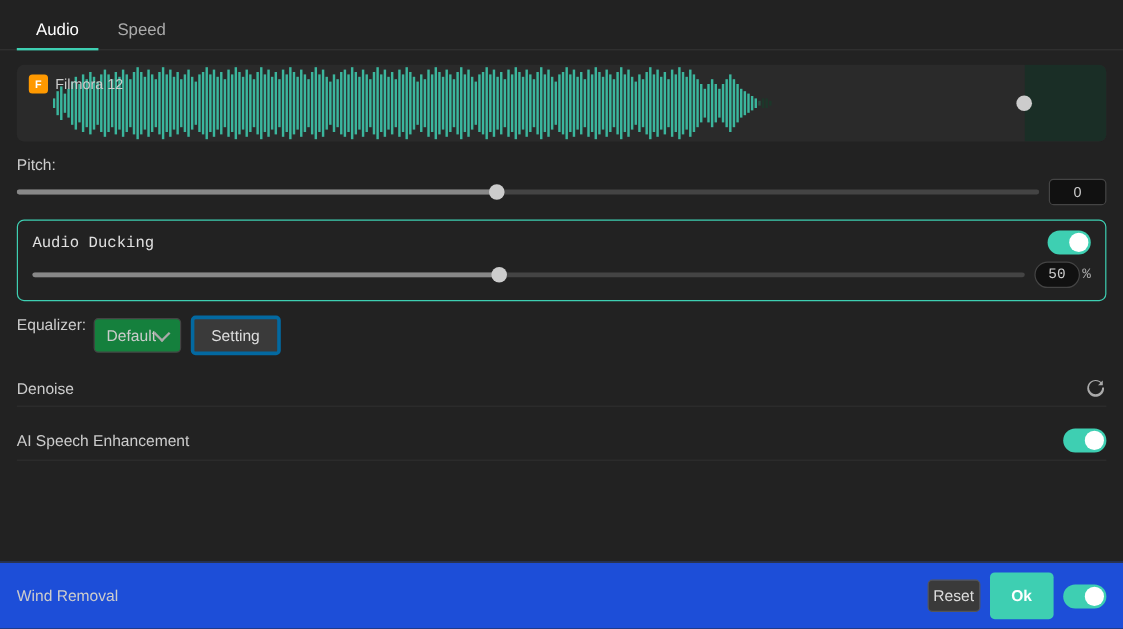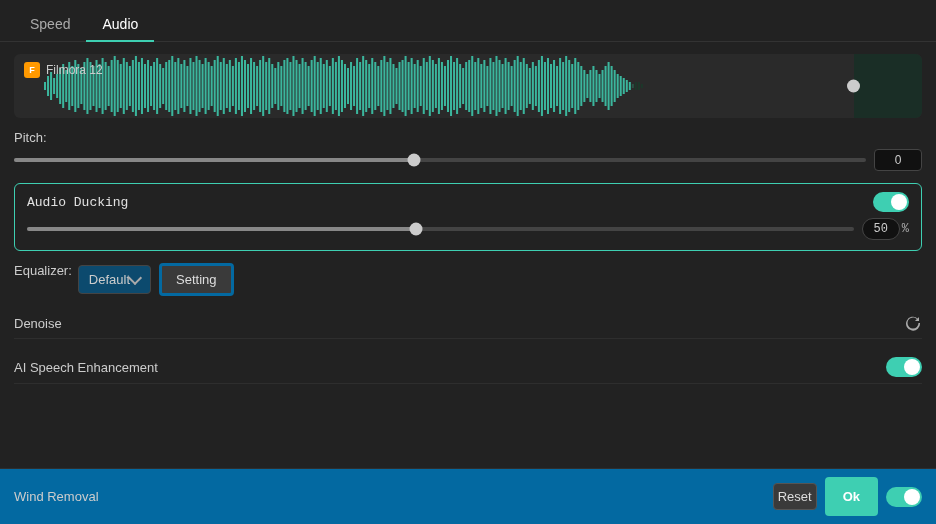--- a/index.html
+++ b/index.html
@@ -204,21 +204,21 @@
       font-size: 13px;
       color: #ccc;
     }
     .equalizer-controls {
       display: flex;
       align-items: center;
       gap: 8px;
     }
     .select-wrapper {
       flex: 1;
-      background: #0c4a6e;
+      background: #15803d;
       border: 1px solid #444;
       border-radius: 4px;
       padding: 6px 10px;
       display: flex;
       align-items: center;
       justify-content: space-between;
       font-size: 13px;
       color: #ccc;
       cursor: pointer;
     }
@@ -260,21 +260,21 @@
       justify-content: center;
       cursor: pointer;
     }
 
     
     .bottom-bar {
       display: flex;
       align-items: center;
       justify-content: space-between;
       padding: 8px 14px;
-      background: #0369a1;
+      background: #1d4ed8;
       border-top: 1px solid #2e2e2e;
     }
     .wind-removal-label {
       font-size: 13px;
       color: #ccc;
     }
     .bottom-actions {
       display: flex;
       align-items: center;
       gap: 8px;
@@ -308,22 +308,22 @@
       height: 100%;
       width: calc(100% - 100px);
     }
   </style>
 </head>
 <body>
 
 <div class="container">
 
   <div class="tabs">
+    <div class="tab active">Audio</div>
     <div class="tab">Speed</div>
-    <div class="tab active">Audio</div>
   </div>
 
   <div class="content">
 
     <div class="waveform-container">
       <div class="waveform-label">
         <span class="filmora-icon">F</span>
         <span>Filmora 12</span>
       </div>
 

